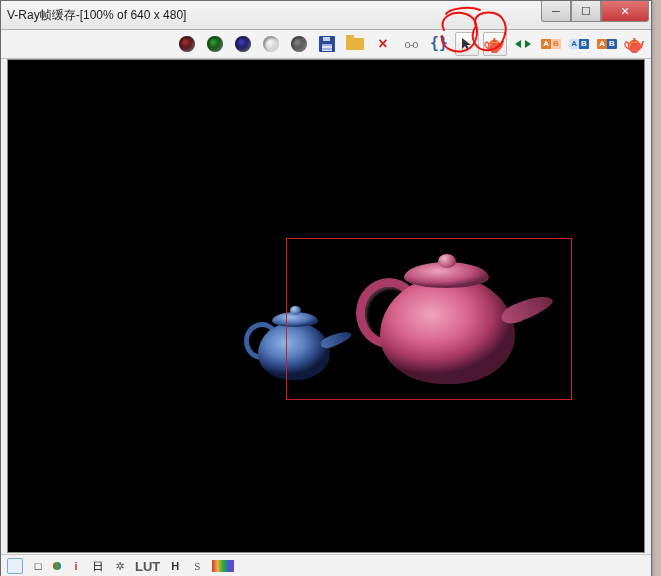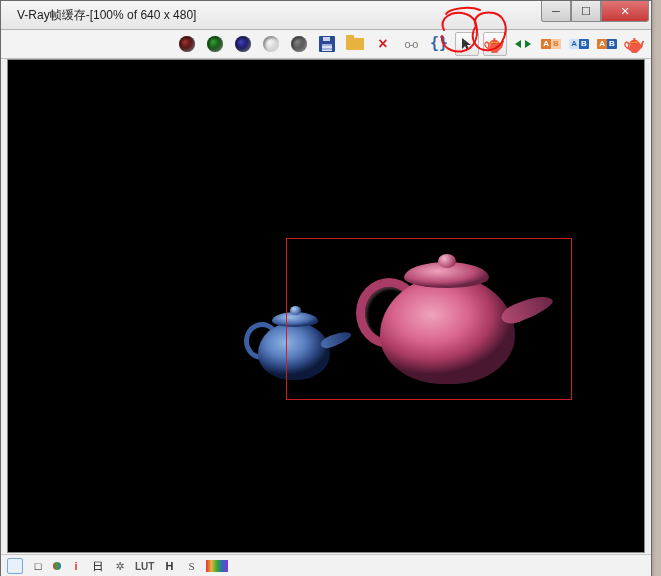--- a/index.html
+++ b/index.html
@@ -30,21 +30,21 @@
   }
   .titlebar {
     height: 28px;
     background: linear-gradient(#f6f6f6, #e6e6e6);
     display: flex;
     align-items: center;
     justify-content: space-between;
     border-bottom: 1px solid #b0b0b0;
   }
   .titlebar .title {
-    padding-left: 16px;
+    padding-left: 6px;
     color: #222;
     font-size: 12px;
     white-space: nowrap;
   }
   .titlebar .controls {
     display: flex;
     height: 20px;
     margin-top: -8px;
     margin-right: 2px;
   }
@@ -393,21 +393,21 @@
     <div class="region-box" style="left: 278px; top: 178px; width: 284px; height: 160px;"></div>
   </div>
 
   <div class="statusbar">
     <div class="toggle-on ico"></div>
     <div class="ico">□</div>
     <div class="ico" style="background:linear-gradient(90deg,#d33,#3a3,#36b);width:8px;height:8px;border-radius:50%;"></div>
     <div class="ico" style="color:#d33; font-weight:bold;">i</div>
     <div class="ico">日</div>
     <div class="ico" style="color:#555;">✲</div>
-    <div class="ico" style="font-size:10px;font-weight:bold;color:#555;width:auto;">LUT</div>
+    <div class="ico" style="font-size:13px;font-weight:bold;color:#555;width:auto;">LUT</div>
     <div class="ico" style="font-weight:bold;color:#333;">H</div>
     <div class="ico" style="font-family:cursive;color:#555;">S</div>
     <div class="ico" style="width:auto;">
         <span class="hbars"></span>
       </div>
   </div>
 </div>
 
 <svg class="annotation" width="661" height="90" style="left:0;top:0;">
   <g fill="none" stroke="#e11" stroke-width="2">

